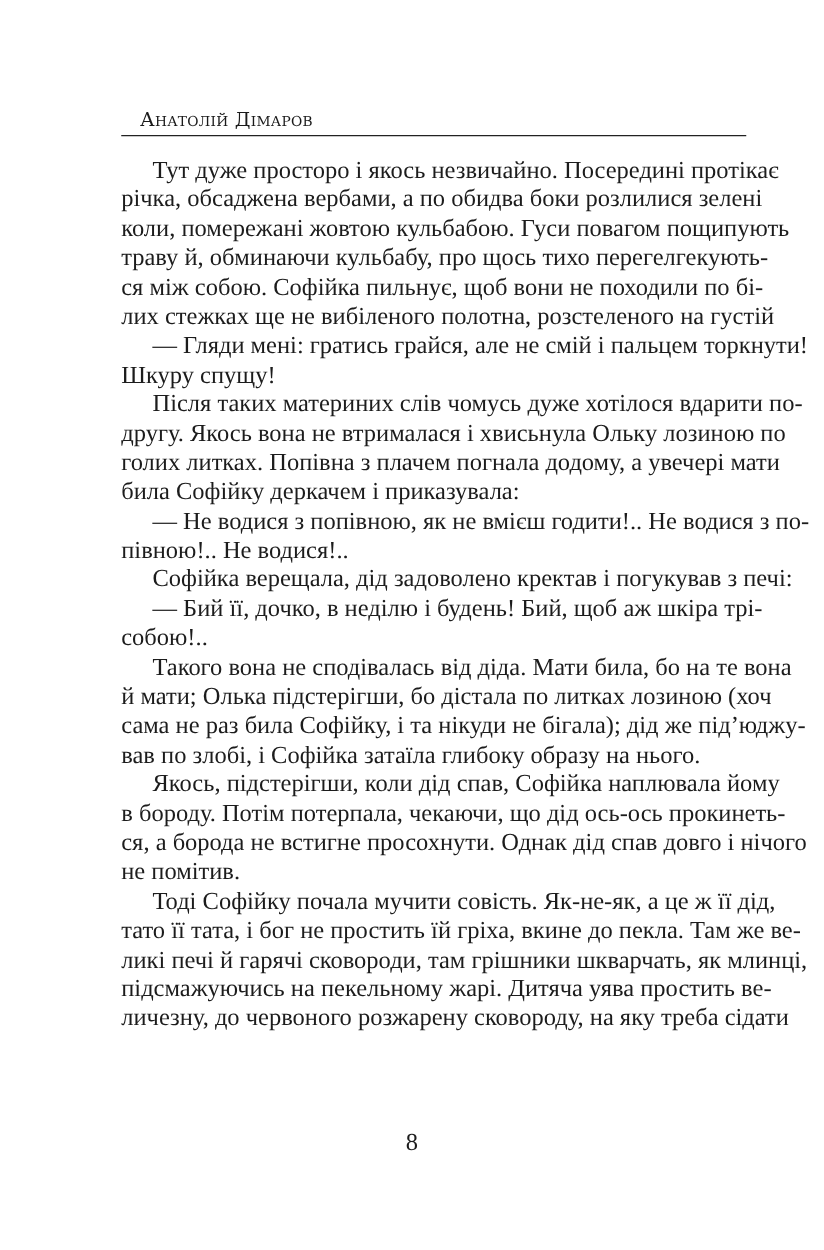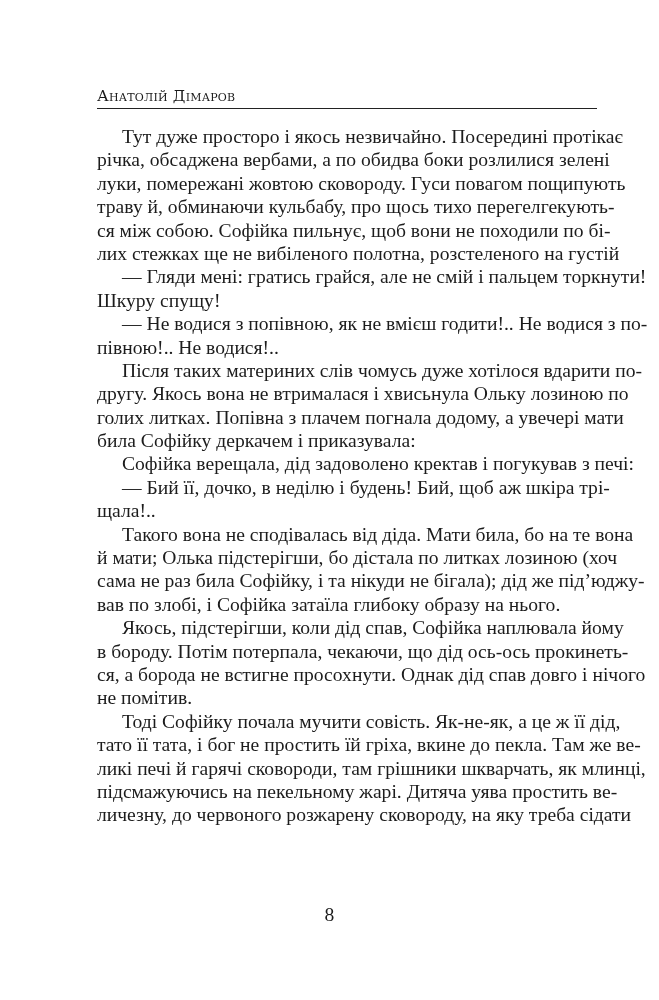--- a/index.html
+++ b/index.html
@@ -1,19 +1,19 @@
 <!DOCTYPE html>
 <html><head>
   <meta charset="utf-8">
   <style>
     html, body { margin: 0; padding: 0; background: #ffffff; }
     body { width: 659px; height: 1000px; position: relative; overflow: hidden; }
     .page { position: absolute; left: 0; top: 0; width: 659px; height: 1000px; background: #ffffff; }
     .running-head {
-      position: absolute; left: 97px; top: 86px; width: 500px;
+      position: absolute; left: 112px; top: 86px; width: 500px;
       font-family: "DejaVu Serif", serif; font-size: 15.5px; color: #1a1a1a;
       letter-spacing: 0.2px; line-height: 20px;
       font-variant: small-caps;
     }
     .head-rule {
       position: absolute; left: 97px; top: 108px; width: 500px; height: 0;
       border-top: 1.5px solid #222222;
     }
     .body-text {
       position: absolute; left: 97px; top: 125px; width: 500px;
@@ -31,45 +31,45 @@
 </head>
 <body>
 
 <div class="page">
   <div class="running-head">Анатолій Дімаров</div>
   <div class="head-rule"></div>
   <div class="body-text" id="body-text">
       <div>
         <span class="line indent">Тут дуже просторо і якось незвичайно. Посередині протікає</span>
         <span class="line">річка, обсаджена вербами, а по обидва боки розлилися зелені</span>
-        <span class="line">луки, помережані жовтою сковороду. Гуси повагом пощипують</span>
+        <span class="line">коли, помережані жовтою кульбабою. Гуси повагом пощипують</span>
         <span class="line">траву й, обминаючи кульбабу, про щось тихо перегелгекують-</span>
         <span class="line">ся між собою. Софійка пильнує, щоб вони не походили по бі-</span>
         <span class="line">лих стежках ще не вибіленого полотна, розстеленого на густій</span>
       </div>
       <div>
         <span class="line indent">— Гляди мені: гратись грайся, але не смій і пальцем торкнути!</span>
         <span class="line last">Шкуру спущу!</span>
       </div>
       <div>
-        <span class="line indent">— Не водися з попівною, як не вмієш годити!.. Не водися з по-</span>
-        <span class="line last">півною!.. Не водися!..</span>
-      </div>
-      <div>
         <span class="line indent">Після таких материних слів чомусь дуже хотілося вдарити по-</span>
         <span class="line">другу. Якось вона не втрималася і хвисьнула Ольку лозиною по</span>
         <span class="line">голих литках. Попівна з плачем погнала додому, а увечері мати</span>
         <span class="line last">била Софійку деркачем і приказувала:</span>
       </div>
       <div>
+        <span class="line indent">— Не водися з попівною, як не вмієш годити!.. Не водися з по-</span>
+        <span class="line last">півною!.. Не водися!..</span>
+      </div>
+      <div>
         <span class="line indent last">Софійка верещала, дід задоволено кректав і погукував з печі:</span>
       </div>
       <div>
         <span class="line indent">— Бий її, дочко, в неділю і будень! Бий, щоб аж шкіра трі-</span>
-        <span class="line last">щала!..</span>
+        <span class="line last">собою!..</span>
       </div>
       <div>
         <span class="line indent">Такого вона не сподівалась від діда. Мати била, бо на те вона</span>
         <span class="line">й мати; Олька підстерігши, бо дістала по литках лозиною (хоч</span>
         <span class="line">сама не раз била Софійку, і та нікуди не бігала); дід же під’юджу-</span>
         <span class="line last">вав по злобі, і Софійка затаїла глибоку образу на нього.</span>
       </div>
       <div>
         <span class="line indent">Якось, підстерігши, коли дід спав, Софійка наплювала йому</span>
         <span class="line">в бороду. Потім потерпала, чекаючи, що дід ось-ось прокинеть-</span>

